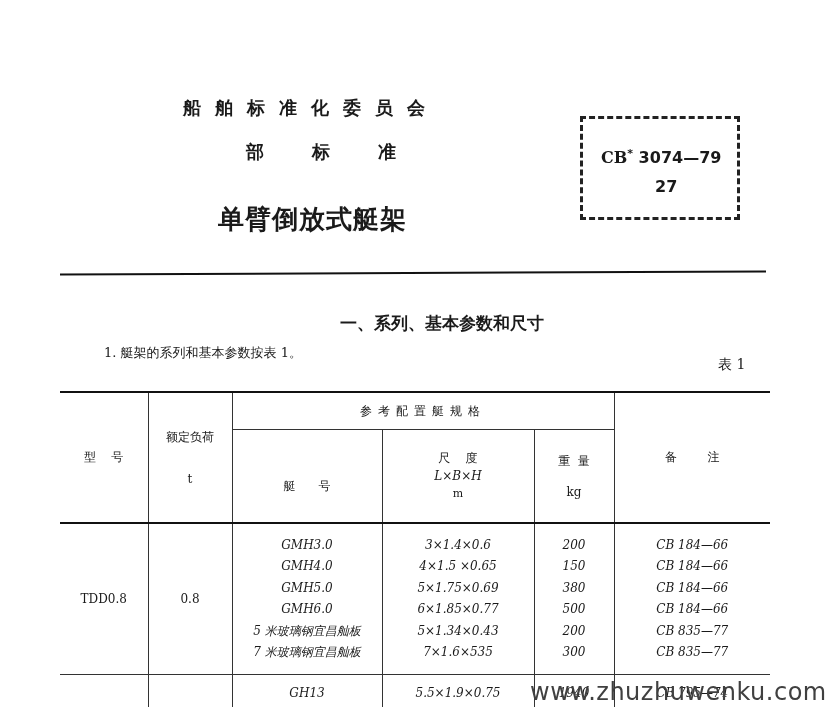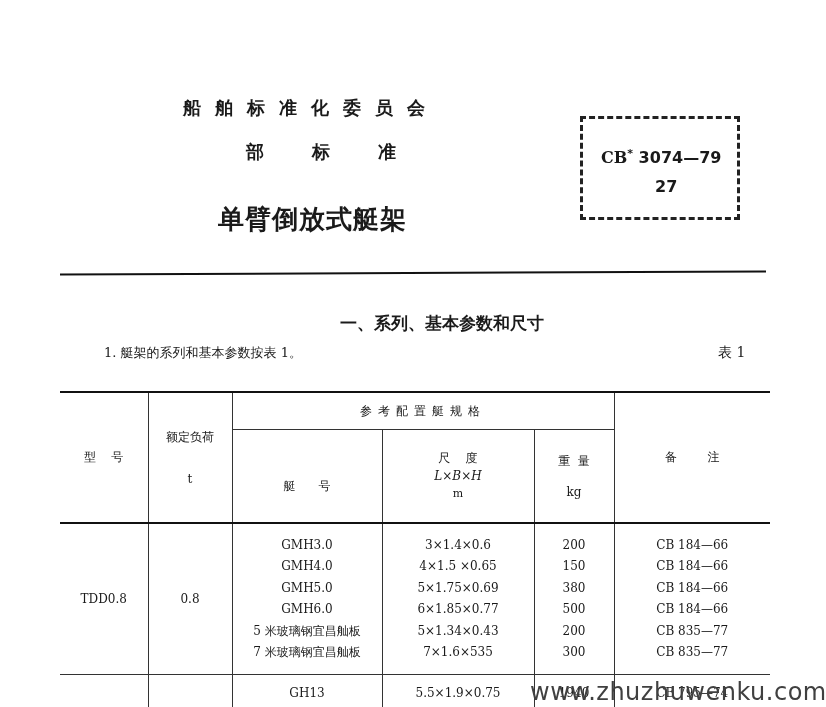--- a/index.html
+++ b/index.html
@@ -35,41 +35,41 @@
   .code-num {
     position:absolute; left:72px; top:58px; font-size:16px; font-weight:bold;
     font-family:"DejaVu Sans", sans-serif;
   }
   .rule { left:60px; top:272px; width:706px; height:2px; background:#111; transform:rotate(-0.25deg); }
   .section {
     left:316px; top:312px; font-size:17px; font-weight:bold;
     font-family:"DejaVu Sans", sans-serif; white-space:nowrap;margin-left:24px;
   }
   .para { left:104px; top:344px; font-size:13px; white-space:nowrap; }
-  .tablabel { left:718px; top:344px; font-size:14px; white-space:nowrap; }
+  .tablabel { left:718px; top:356px; font-size:14px; white-space:nowrap; }
 
   table.main {
     position:absolute; left:60px; top:391px; width:710px;
     border-collapse:collapse; font-size:12px; table-layout:fixed;
   }
   table.main td {
     border-left:1px solid #333; border-right:1px solid #333;
     text-align:center; vertical-align:middle; padding:0;
   }
   table.main td:first-child { border-left:none; }
   table.main td:last-child { border-right:none; }
   table.main tr.top td { border-top:2px solid #111; }
   .hdr-group { height:36px; border-bottom:1px solid #333; letter-spacing:6px; }
   .hdr { height:72px; border-bottom:2px solid #111 !important; }
   .hdr2 { border-bottom:2px solid #111 !important; }
   .hdr .line { display:block; line-height:18px; }
   .ital { font-style:italic; }
   .grp1 td { height:150px; border-bottom:1px solid #333; }
   .grp2 td { height:60px; }
-  .stack { display:flex; flex-direction:column; justify-content:flex-start; }
+  .stack { display:flex; flex-direction:column; justify-content:flex-start;font-style:italic; }
   .stack span { display:block; height:21.5px; line-height:21.5px; white-space:nowrap; }
   .watermark {
     left:530px; top:678px; font-size:24px; color:#404040;
     font-family:"DejaVu Sans", sans-serif; white-space:nowrap; letter-spacing:0.5px;
   }
 </style>
 </head>
 <body>
 
 <div class="abs org">船舶标准化委员会</div>

